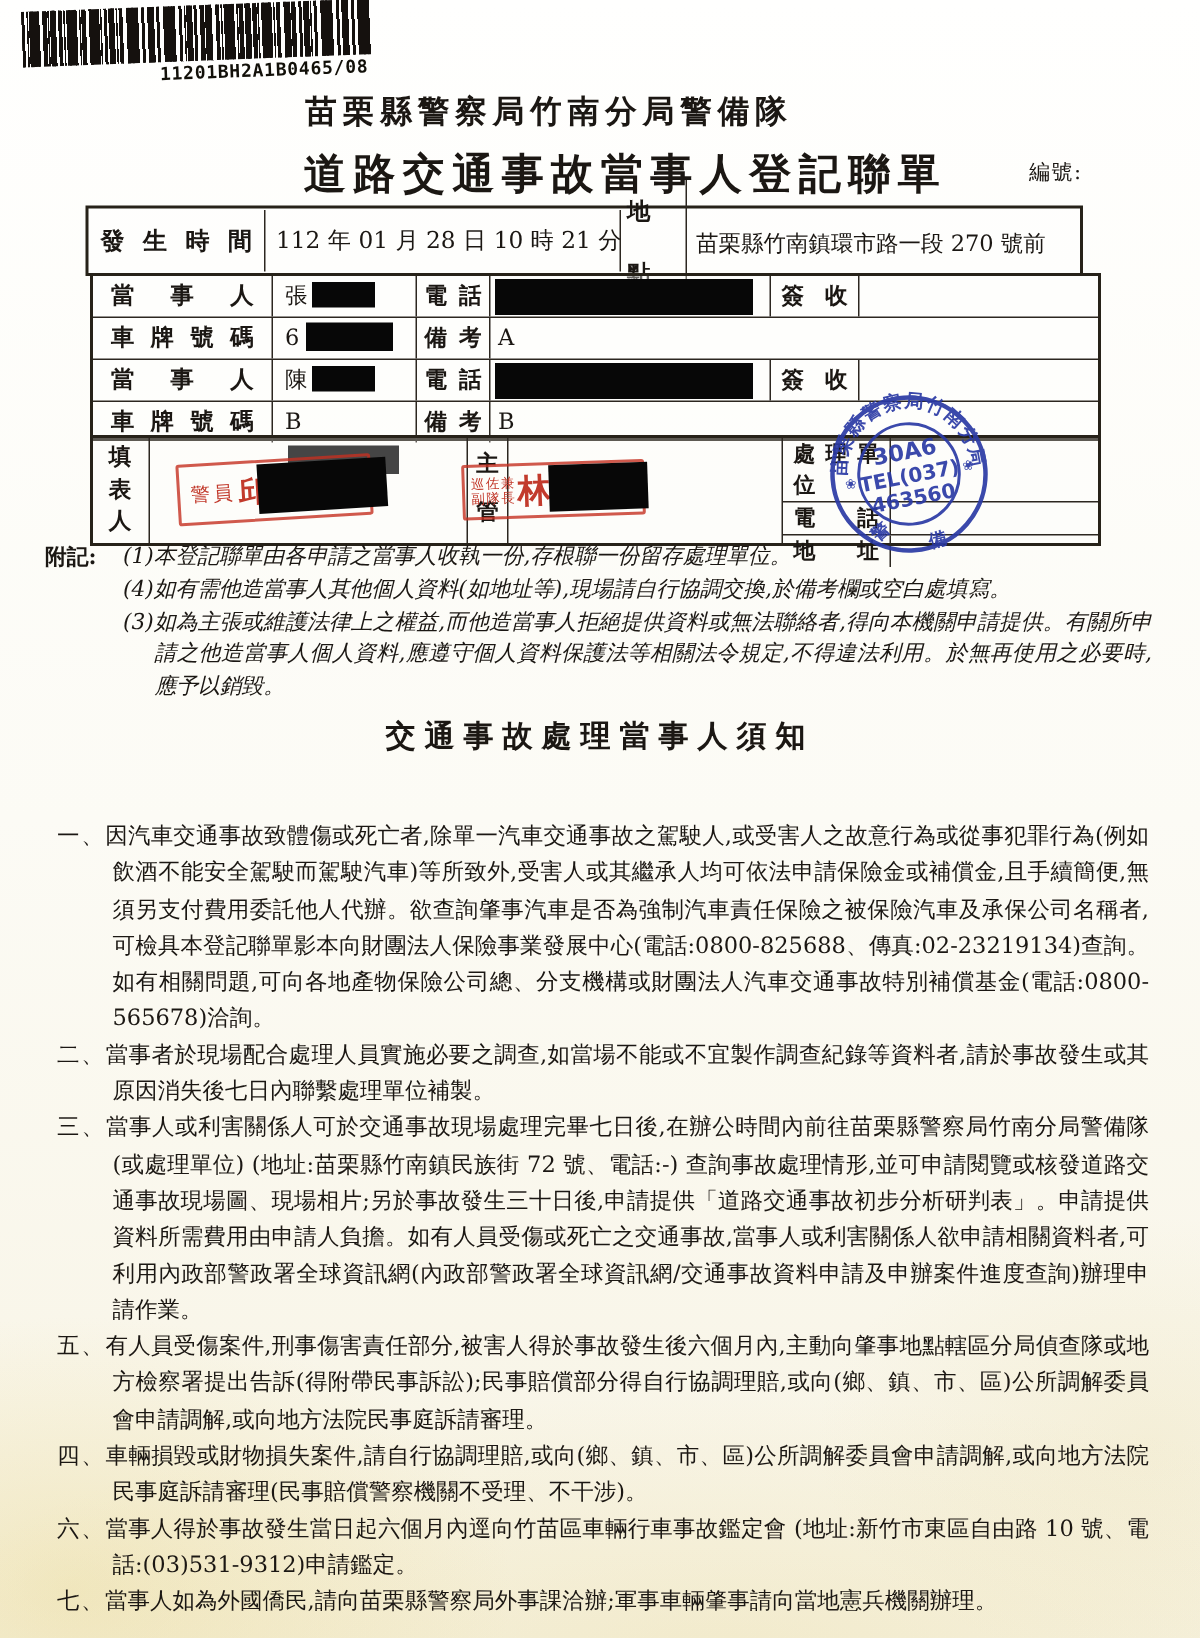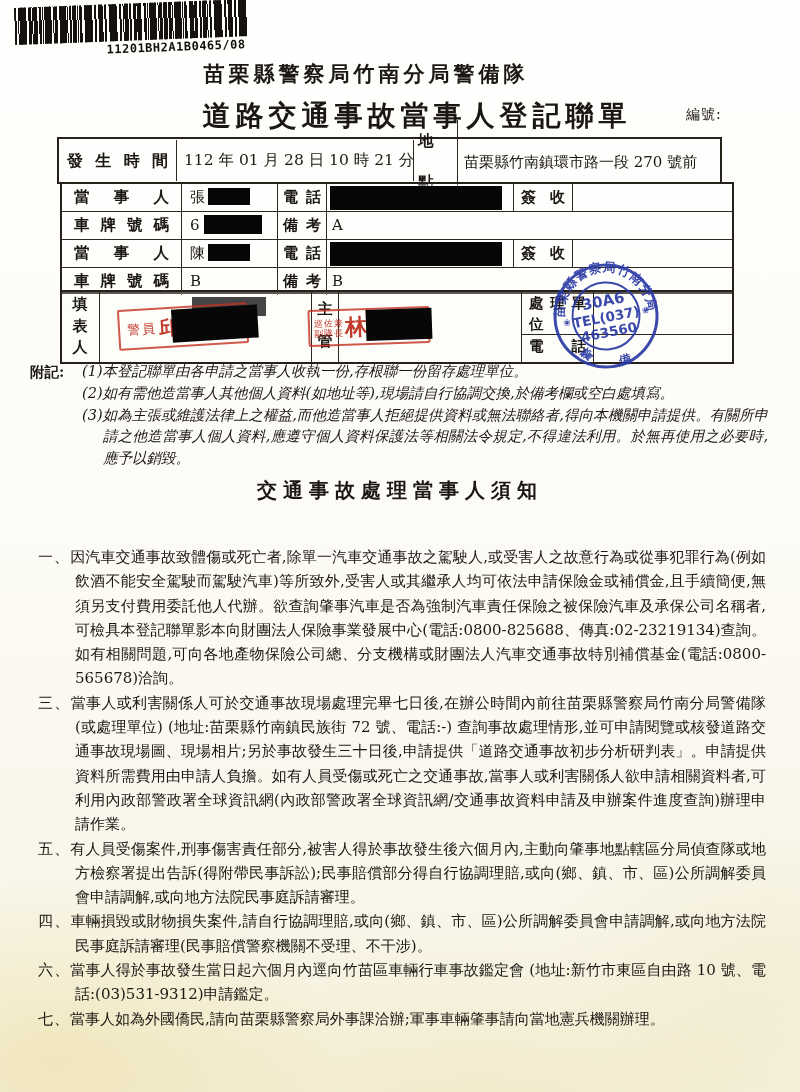--- a/index.html
+++ b/index.html
@@ -172,20 +172,24 @@
         <div class="c-sup-inner">主管</div>
       </div>
     <div class="cell c-stamp2"></div>
     <div class="cell c-unit">
       <div class="u-row">
         <div class="u-label jlabel">處理單位</div>
         <div class="u-val"></div>
       </div>
       <div class="u-row">
         <div class="u-label jlabel">電 話</div>
+        <div class="u-val"></div>
+      </div>
+      <div class="u-row">
+        <div class="u-label jlabel">地 址</div>
         <div class="u-val"></div>
       </div>
     </div>
   </div>
 
   <div class="stamp-red stamp1">
     <span class="s1-title">警員</span>
     <span class="s1-name">邱</span>
     <span class="s1-black"></span>
   </div>
@@ -217,29 +221,30 @@
         <text x="55" y="61" font-size="13.5">TEL(037)</text>
         <text x="55" y="76" font-size="13.5">463560</text>
       </g>
     </svg>
   </div>
 
   <div class="notes">
     <div class="notes-label">附記:</div>
     <div class="notes-items">
       <div class="fn">(1)本登記聯單由各申請之當事人收執一份,存根聯一份留存處理單位。</div>
-      <div class="fn">(2)如有需他造當事人其他個人資料(如地址等),現場請自行協調交換,於備考欄或空白處填寫。</div>
+      <div class="fn">(4)如有需他造當事人其他個人資料(如地址等),現場請自行協調交換,於備考欄或空白處填寫。</div>
       <div class="fn">(3)如為主張或維護法律上之權益,而他造當事人拒絕提供資料或無法聯絡者,得向本機關申請提供。有關所申請之他造當事人個人資料,應遵守個人資料保護法等相關法令規定,不得違法利用。於無再使用之必要時,應予以銷毀。</div>
     </div>
   </div>
 
   <div class="notice-title">交通事故處理當事人須知</div>
 
   <div class="notice">
     <div class="n-item"><span class="n-num">一、</span><span>因汽車交通事故致體傷或死亡者,除單一汽車交通事故之駕駛人,或受害人之故意行為或從事犯罪行為(例如飲酒不能安全駕駛而駕駛汽車)等所致外,受害人或其繼承人均可依法申請保險金或補償金,且手續簡便,無須另支付費用委託他人代辦。欲查詢肇事汽車是否為強制汽車責任保險之被保險汽車及承保公司名稱者,可檢具本登記聯單影本向財團法人保險事業發展中心(電話:0800-825688、傳真:02-23219134)查詢。如有相關問題,可向各地產物保險公司總、分支機構或財團法人汽車交通事故特別補償基金(電話:0800-565678)洽詢。</span></div>
+    <div class="n-item"><span class="n-num">二、</span><span>當事者於現場配合處理人員實施必要之調查,如當場不能或不宜製作調查紀錄等資料者,請於事故發生或其原因消失後七日內聯繫處理單位補製。</span></div>
     <div class="n-item"><span class="n-num">三、</span><span>當事人或利害關係人可於交通事故現場處理完畢七日後,在辦公時間內前往苗栗縣警察局竹南分局警備隊(或處理單位) (地址:苗栗縣竹南鎮民族街 72 號、電話:-) 查詢事故處理情形,並可申請閱覽或核發道路交通事故現場圖、現場相片;另於事故發生三十日後,申請提供「道路交通事故初步分析研判表」。申請提供資料所需費用由申請人負擔。如有人員受傷或死亡之交通事故,當事人或利害關係人欲申請相關資料者,可利用內政部警政署全球資訊網(內政部警政署全球資訊網/交通事故資料申請及申辦案件進度查詢)辦理申請作業。</span></div>
     <div class="n-item"><span class="n-num">五、</span><span>有人員受傷案件,刑事傷害責任部分,被害人得於事故發生後六個月內,主動向肇事地點轄區分局偵查隊或地方檢察署提出告訴(得附帶民事訴訟);民事賠償部分得自行協調理賠,或向(鄉、鎮、市、區)公所調解委員會申請調解,或向地方法院民事庭訴請審理。</span></div>
     <div class="n-item"><span class="n-num">四、</span><span>車輛損毀或財物損失案件,請自行協調理賠,或向(鄉、鎮、市、區)公所調解委員會申請調解,或向地方法院民事庭訴請審理(民事賠償警察機關不受理、不干涉)。</span></div>
     <div class="n-item"><span class="n-num">六、</span><span>當事人得於事故發生當日起六個月內逕向竹苗區車輛行車事故鑑定會 (地址:新竹市東區自由路 10 號、電話:(03)531-9312)申請鑑定。</span></div>
     <div class="n-item"><span class="n-num">七、</span><span>當事人如為外國僑民,請向苗栗縣警察局外事課洽辦;軍事車輛肇事請向當地憲兵機關辦理。</span></div>
   </div>
 
 </div>
 
 </body></html>

